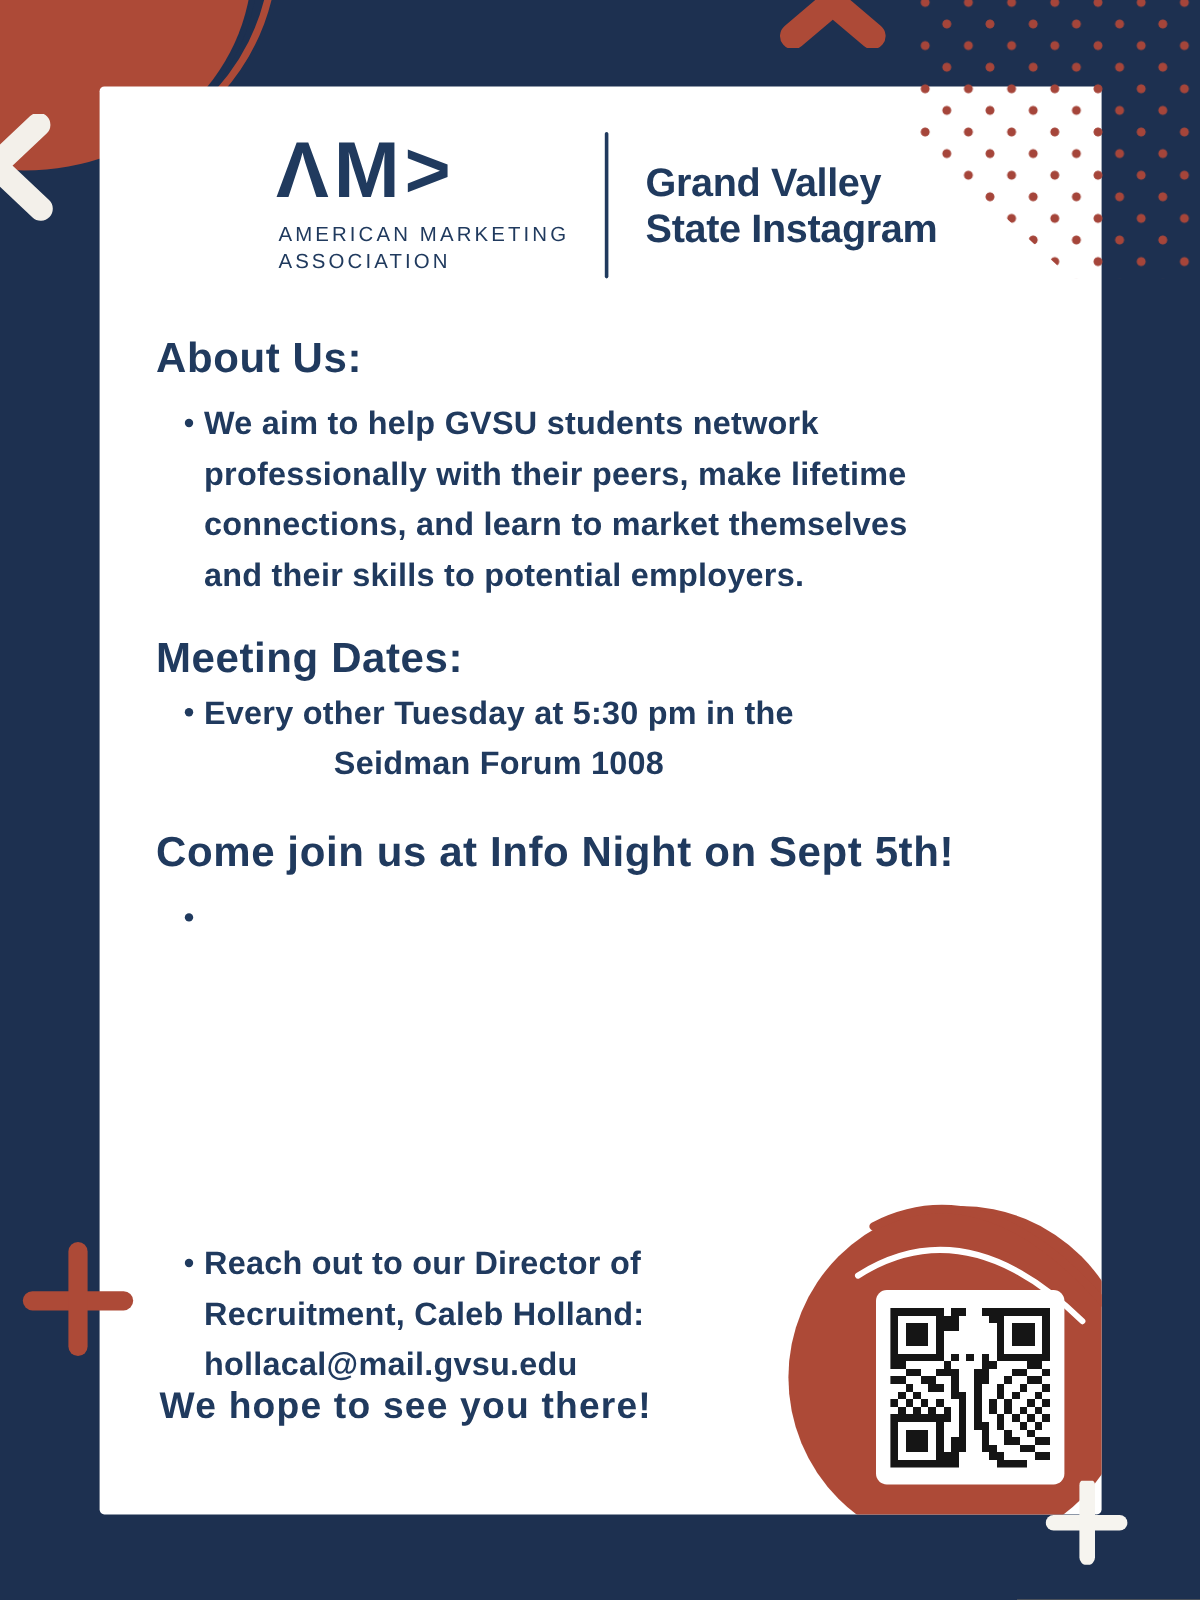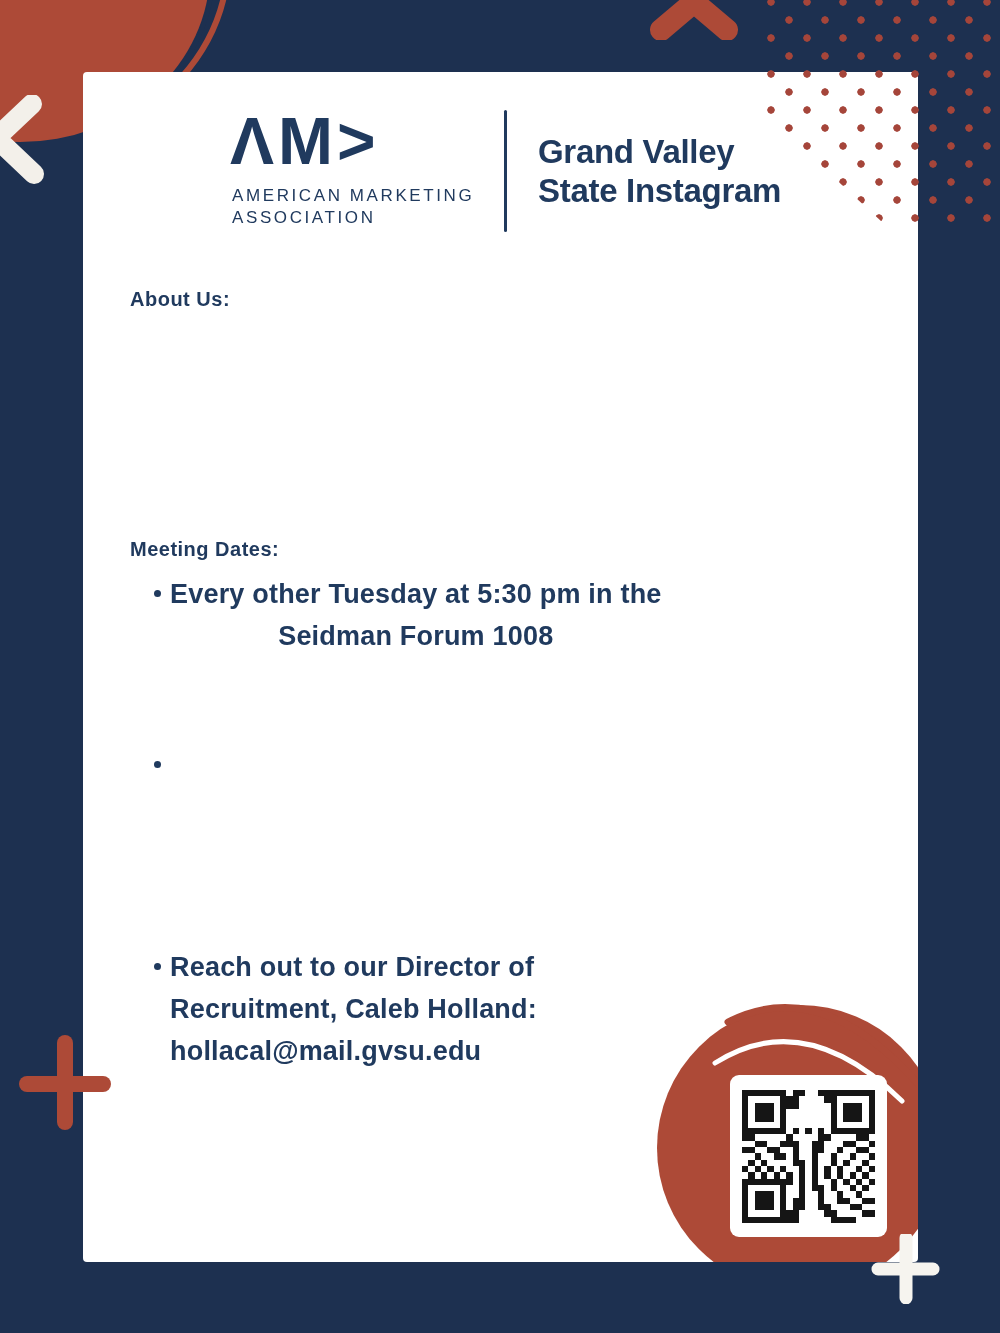--- a/index.html
+++ b/index.html
@@ -36,21 +36,21 @@
     background:var(--text); border-radius:2px;
   }
   .university{
     position:absolute; left:455px; top:60px; color:var(--text);
     font-size:33px; line-height:39px; font-weight:700; letter-spacing:-0.3px;
     white-space:pre-line;
   }
   
   .section{position:absolute; left:47px; right:30px;}
   .sec-heading{
-    color:var(--text); font-size:20px; line-height:38px;
+    color:var(--text); font-size:35px; line-height:38px;
     font-weight:800; letter-spacing:0.5px;
   }
   .bullet{display:flex; padding-left:24px;}
   .bdot{
     flex:0 0 7px; width:7px; height:7px; border-radius:50%;
     background:var(--text); margin-top:17px; margin-right:9px;
   }
   .btext{
     color:var(--text); font-size:27px; line-height:42px; font-weight:700;
     letter-spacing:0.2px; white-space:pre-line;
@@ -324,47 +324,60 @@
           <rect x="14" y="20" width="1" height="1" fill="#151515"></rect>
           <rect x="15" y="20" width="1" height="1" fill="#151515"></rect>
           <rect x="16" y="20" width="1" height="1" fill="#151515"></rect>
           <rect x="17" y="20" width="1" height="1" fill="#151515"></rect>
         </svg>
     </div>
 
     <div class="section" style="top:208px;">
       <div class="sec-heading">About Us:</div>
     </div>
+    <div class="section" style="top:260px;">
+      <div class="bullet">
+        <span class="bdot"></span>
+        <div class="btext">We aim to help GVSU students network
+professionally with their peers, make lifetime
+connections, and learn to market themselves
+and their skills to potential employers.</div>
+      </div>
+    </div>
 
     <div class="section" style="top:458px;">
       <div class="sec-heading">Meeting Dates:</div>
     </div>
     <div class="section" style="top:501px;text-align:center;">
       <div class="bullet">
         <span class="bdot"></span>
         <div class="btext">Every other Tuesday at 5:30 pm in the
 Seidman Forum 1008</div>
       </div>
     </div>
 
+    <div class="section" style="top:620px;">
+      <div class="sec-heading">Come join us at Info Night on Sept 5th!</div>
+    </div>
     <div class="section" style="top:672px;">
       <div class="bullet">
         <span class="bdot"></span>
       </div>
     </div>
 
-    <div class="section" style="top:874px; right:210px;">
+    <div class="section" style="top:960px; right:210px;">
       <div class="bullet">
         <span class="bdot"></span>
         <div class="btext">Reach out to our Director of
 Recruitment, Caleb Holland:
 hollacal@mail.gvsu.edu</div>
       </div>
     </div>
 
+    <div class="closing" style="top:1081px;">We hope to see you there!</div>
   </div>
 
   <div class="dots"></div>
 
   <svg class="chev-white" viewBox="0 0 64 90">
     <polyline points="44,9 8,43 46,79" fill="none" stroke="#f3f0ea" stroke-width="20" stroke-linecap="round" stroke-linejoin="round"></polyline>
   </svg>
 
   <svg class="chev-red" viewBox="0 0 92 48">
     <polyline points="13,38 46,10 79,38" fill="none" stroke="#ad4a37" stroke-width="22" stroke-linecap="round" stroke-linejoin="round"></polyline>

